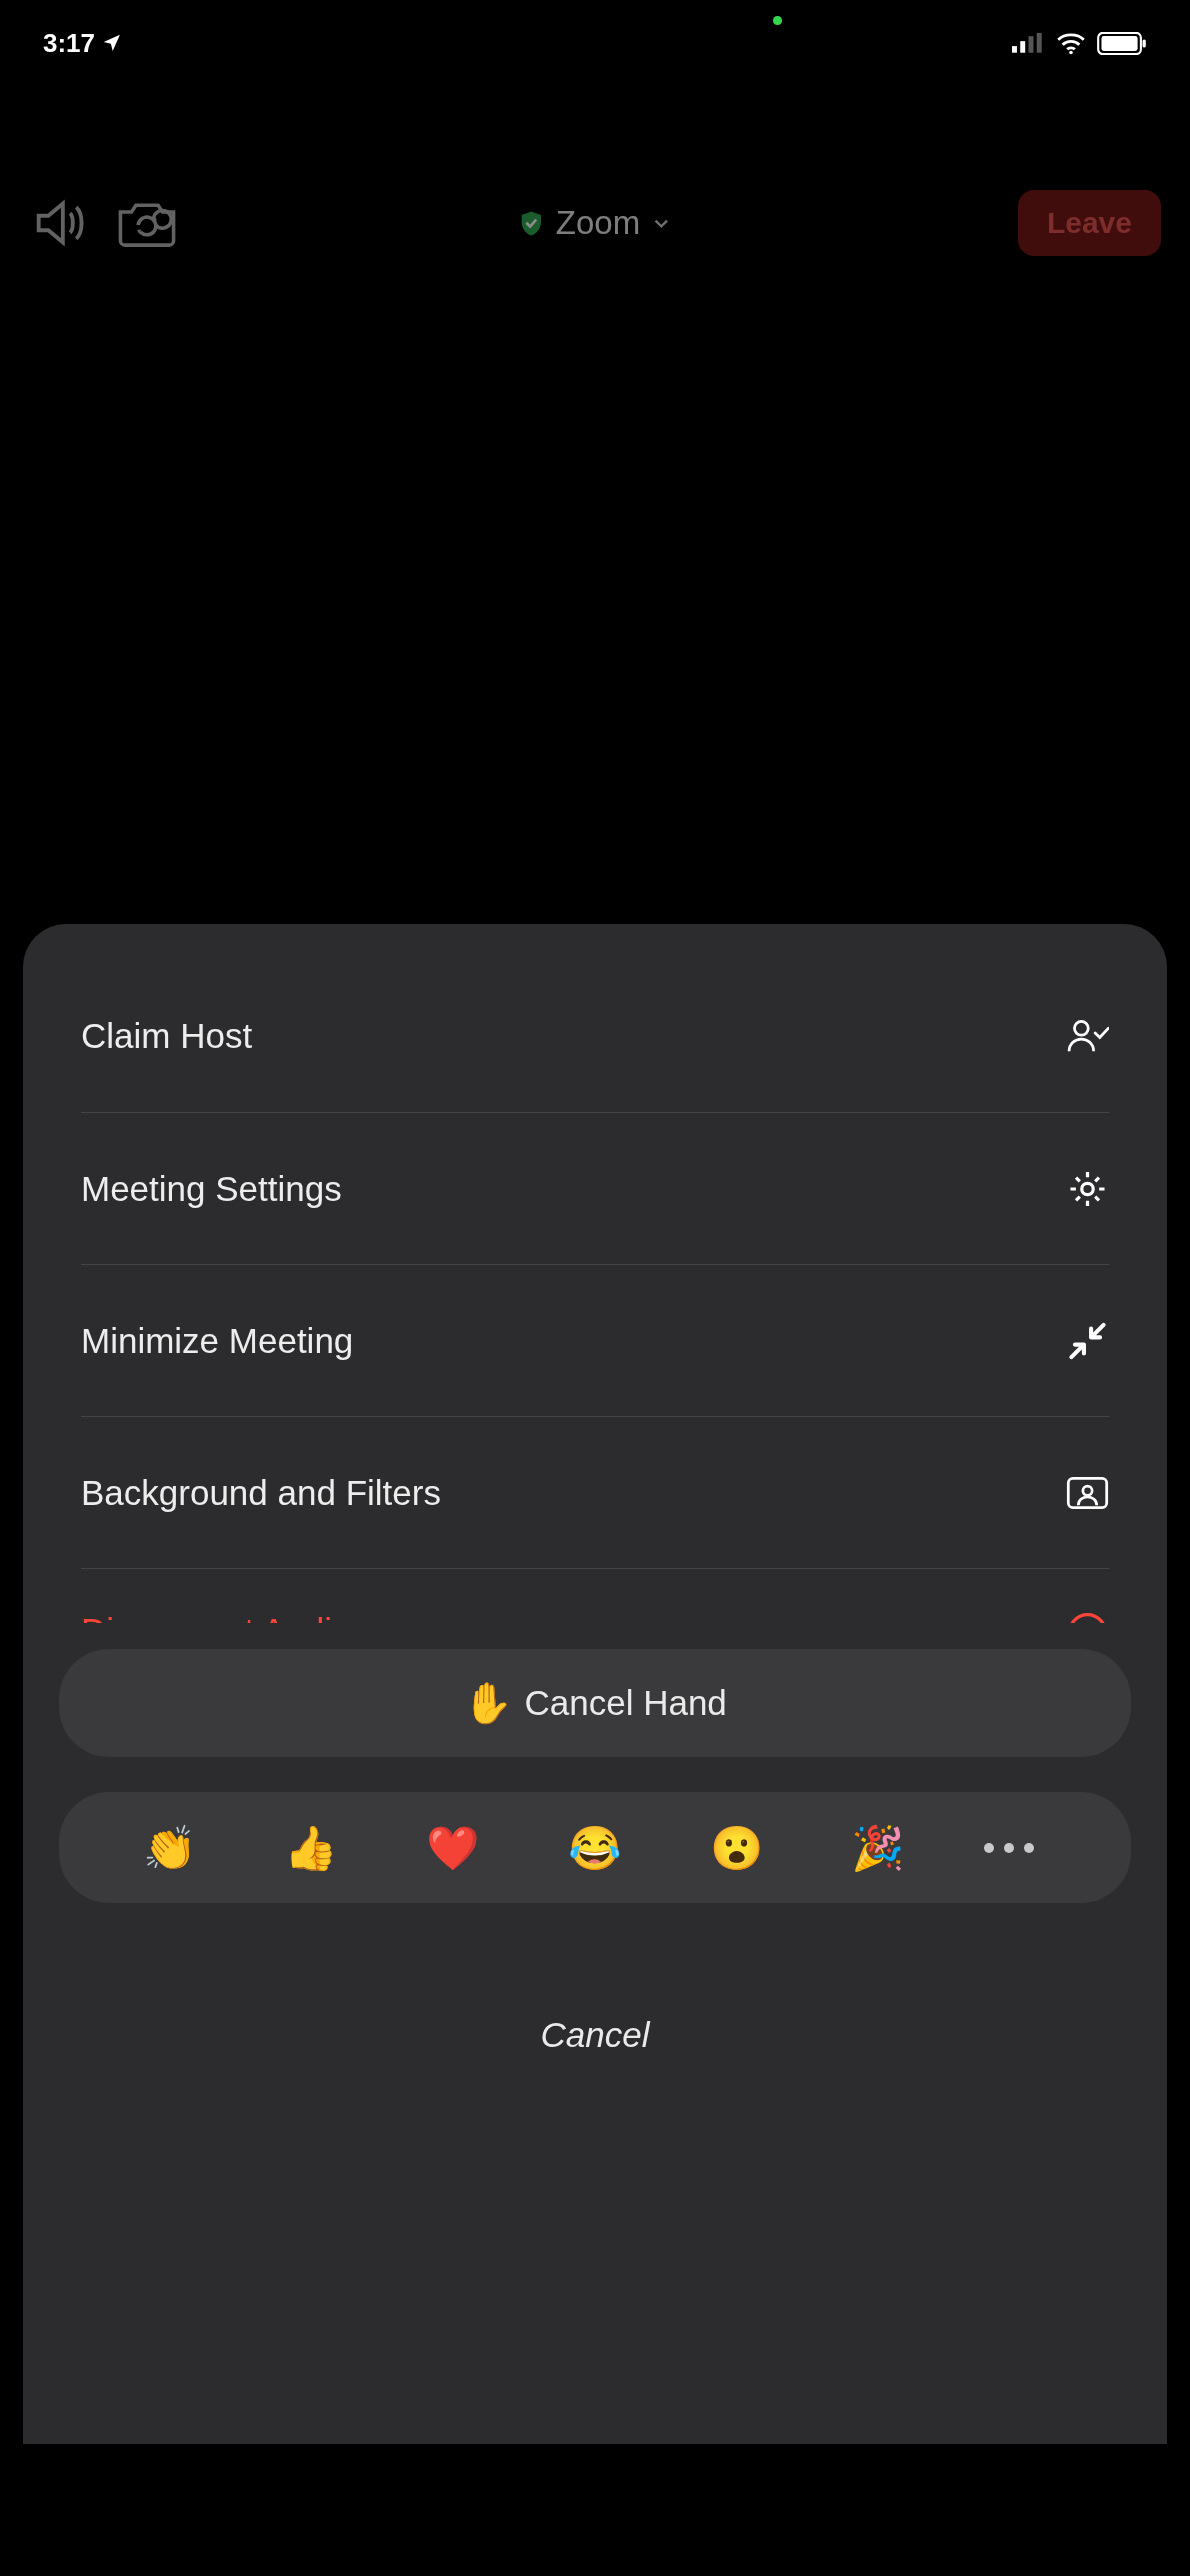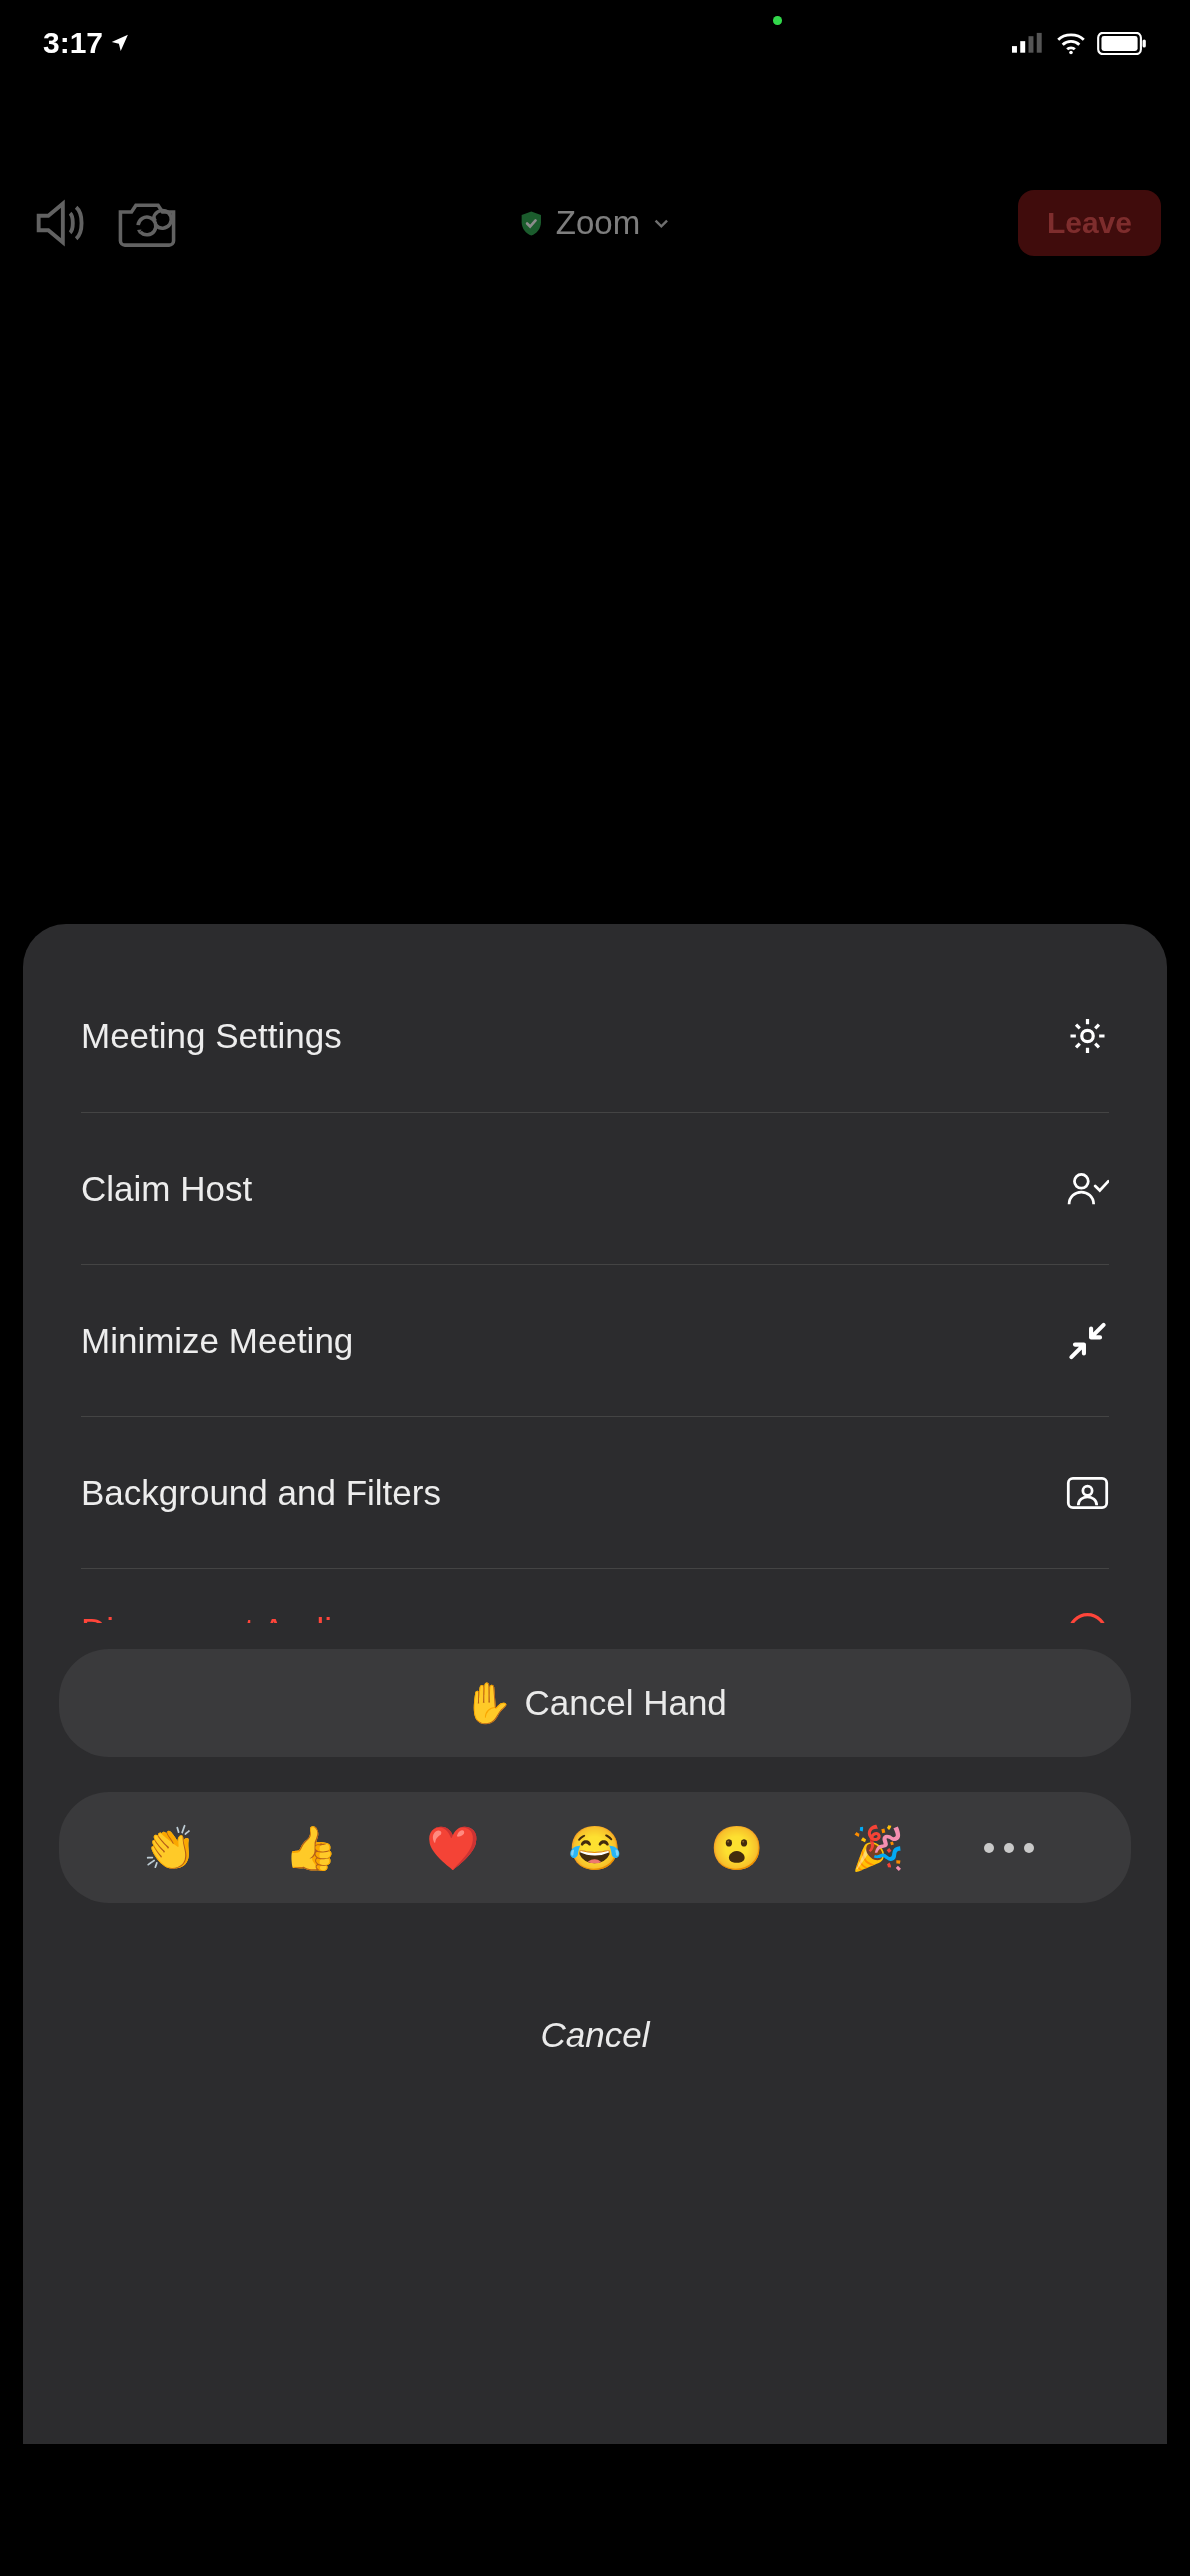--- a/index.html
+++ b/index.html
@@ -17,21 +17,21 @@
   .status-bar {
     position: absolute;
     top: 0; left: 0; right: 0;
     height: 86px;
     display: flex;
     align-items: center;
     justify-content: space-between;
     padding: 0 43px;
   }
   .status-time {
-    font-size: 30px;
+    font-size: 26px;
     font-weight: 600;
     display: flex;
     align-items: center;
     gap: 5.8px;
   }
   .status-right {
     display: flex;
     align-items: center;
     gap: 10px;
   }
@@ -298,36 +298,36 @@
 </div>
 
 <div class="video-area"></div>
 
 <div class="sheet">
 
 
   <div class="menu-list">
 
     <div class="menu-item">
-      <span class="menu-label">Meeting Settings</span>
-      <span class="menu-icon">
-        <svg width="46" height="46" viewBox="0 0 24 24" fill="none" stroke="#fff" stroke-width="1.8">
-          <circle cx="12" cy="12" r="3.2"></circle>
-          <path d="M12 2.5v3M12 18.5v3M21.5 12h-3M5.5 12h-3M18.4 5.6l-2.1 2.1M7.7 16.3l-2.1 2.1M18.4 18.4l-2.1-2.1M7.7 7.7L5.6 5.6"></path>
-        </svg>
-      </span>
-    </div>
-
-    <div class="menu-item">
       <span class="menu-label">Claim Host</span>
       <span class="menu-icon">
         <svg width="52" height="42" viewBox="0 0 28 22" fill="none" stroke="#fff" stroke-width="1.8">
           <circle cx="10" cy="6" r="4.5"></circle>
           <path d="M2 21c0-5 4-8 8-8s8 3 8 8"></path>
           <path d="M19 9 l3 3 l5.5-6" stroke-linecap="round"></path>
+        </svg>
+      </span>
+    </div>
+
+    <div class="menu-item">
+      <span class="menu-label">Meeting Settings</span>
+      <span class="menu-icon">
+        <svg width="46" height="46" viewBox="0 0 24 24" fill="none" stroke="#fff" stroke-width="1.8">
+          <circle cx="12" cy="12" r="3.2"></circle>
+          <path d="M12 2.5v3M12 18.5v3M21.5 12h-3M5.5 12h-3M18.4 5.6l-2.1 2.1M7.7 16.3l-2.1 2.1M18.4 18.4l-2.1-2.1M7.7 7.7L5.6 5.6"></path>
         </svg>
       </span>
     </div>
 
     <div class="menu-item">
       <span class="menu-label">Minimize Meeting</span>
       <span class="menu-icon">
         <svg width="46" height="46" viewBox="0 0 24 24" fill="none" stroke="#fff" stroke-width="2.3" stroke-linecap="round">
           <path d="M14 10 L21 3 M14 10 h5 M14 10 v-5"></path>
           <path d="M10 14 L3 21 M10 14 h-5 M10 14 v5"></path>

